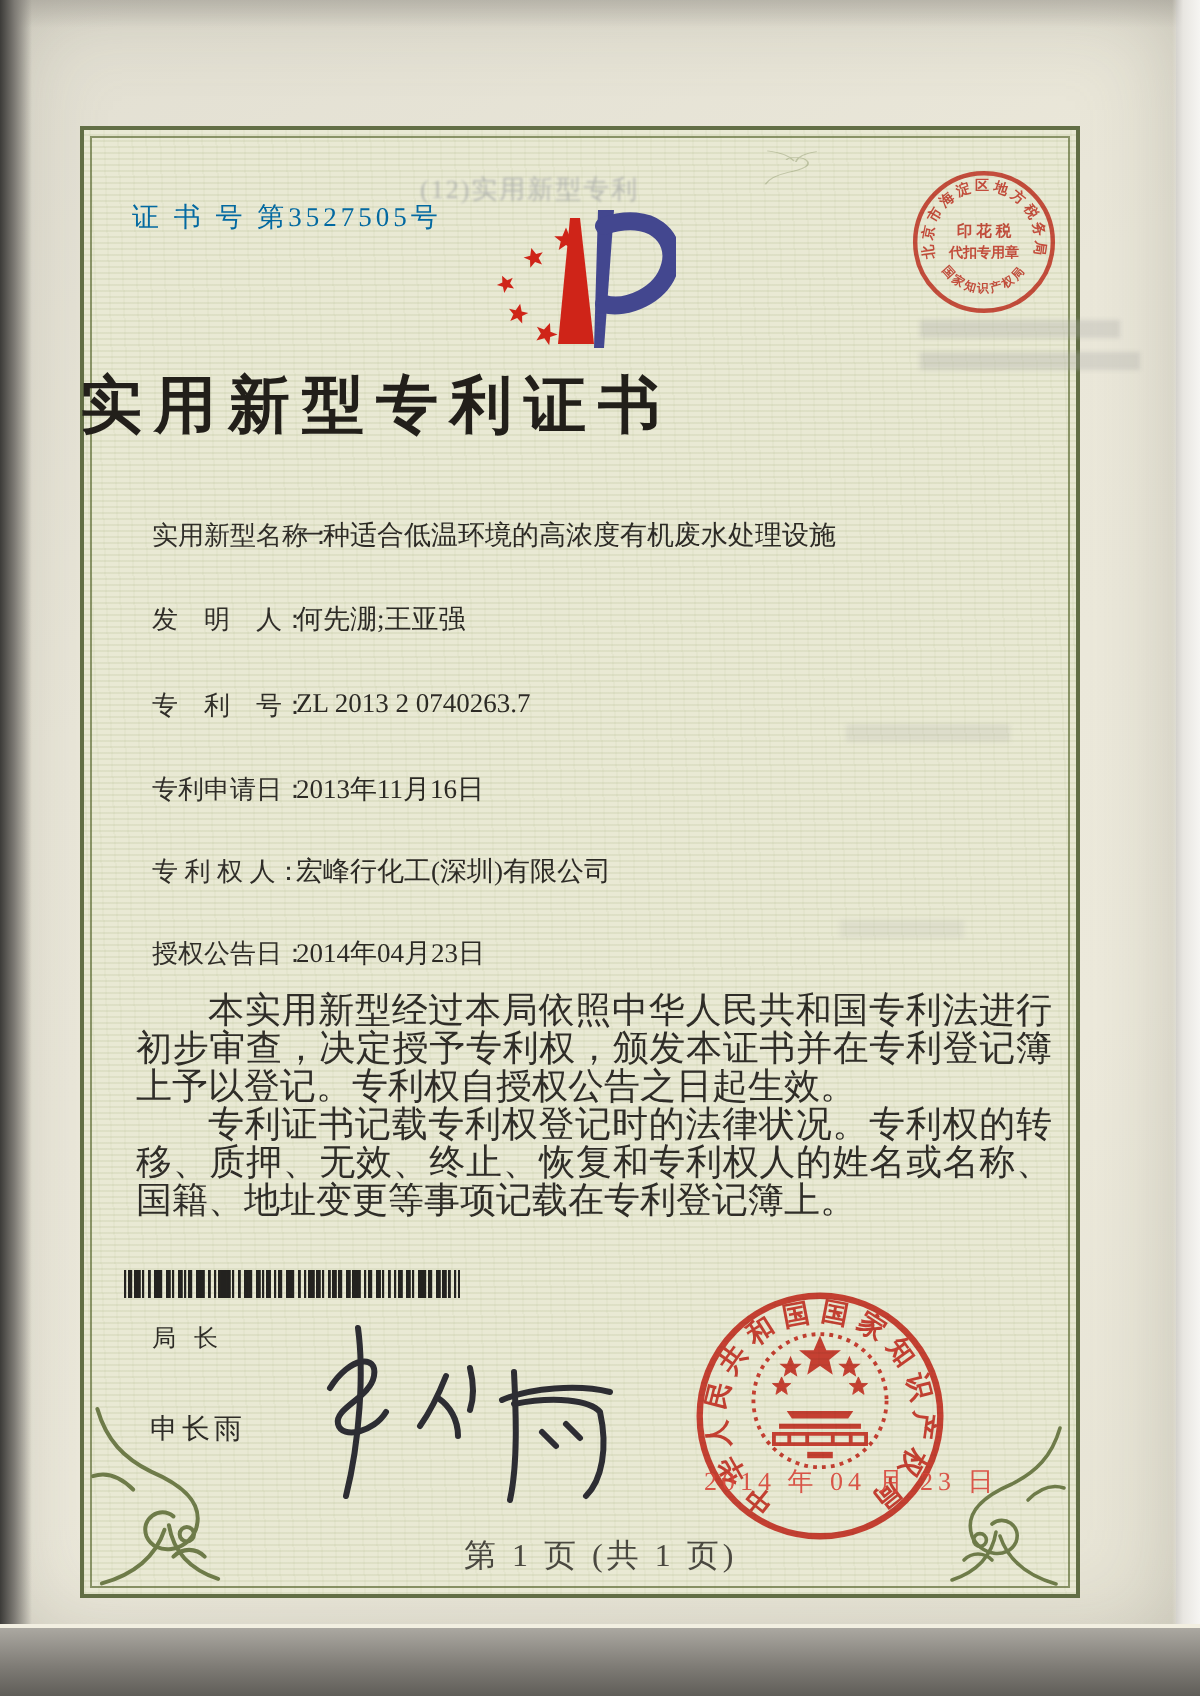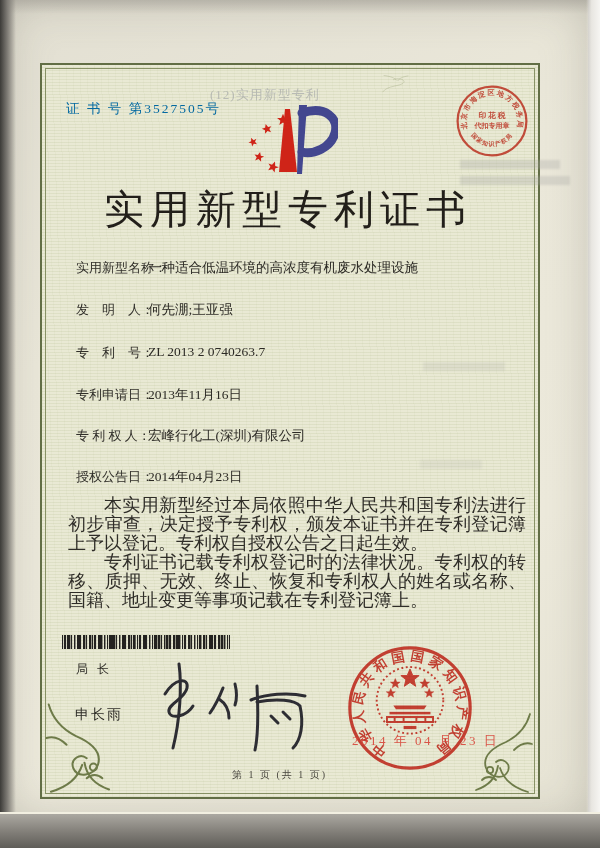--- a/index.html
+++ b/index.html
@@ -20,31 +20,31 @@
          border-top:2px solid #f2efe1;}
   
   .frame{position:absolute;left:40px;top:63px;width:496px;height:732px;
          border:2px solid #626e45;background:#e9e9d4;
          background-image:
            repeating-linear-gradient(0deg,rgba(140,156,92,.12) 0 1px,rgba(0,0,0,0) 1px 3px),
            repeating-linear-gradient(88deg,rgba(140,156,92,.05) 0 1px,rgba(0,0,0,0) 1px 7px);}
   .frame-inner{position:absolute;inset:3px;border:1px solid rgba(104,118,66,.75);}
   
   .cert-no{position:absolute;left:66px;top:100px;font-size:13.5px;letter-spacing:2px;color:#0369a1;}
-  .title{position:absolute;left:40px;top:182px;width:496px;text-align:center;
-         font-size:40px;font-weight:400;letter-spacing:6px;color:#221f1a;}
+  .title{position:absolute;left:40px;top:182px;width:496px;text-align:left;
+         font-size:31px;font-weight:700;letter-spacing:6px;color:#221f1a;}
   .field{position:absolute;left:76px;font-size:13px;color:#302e29;white-space:nowrap;}
   .field .lab{display:inline-block;width:72px;letter-spacing:0;}
   .field .val{position:absolute;left:72px;top:0;font-size:13.5px;color:#2c2a25;}
   .paras{position:absolute;left:68px;top:496px;width:458px;font-size:18px;line-height:19px;
          color:#2f2d28;text-align:justify;word-break:break-all;}
   .paras p{margin:0;text-indent:2em;}
   .issuer-title{position:absolute;left:76px;top:661px;font-size:12px;letter-spacing:9px;color:#2e2c27;}
   .issuer-name{position:absolute;left:75px;top:706px;font-size:14px;letter-spacing:2px;color:#2e2c27;}
-  .footer{position:absolute;left:232px;top:768px;font-size:10px;letter-spacing:2px;color:#4a4840;}
+  .footer{position:absolute;left:232px;top:768px;font-size:16px;letter-spacing:2px;color:#4a4840;}
   .seal-date{position:absolute;left:352px;top:732px;font-size:13px;letter-spacing:2.5px;
          color:#d8463a;z-index:6;opacity:.9;}
   
   .big-seal{position:absolute;left:346px;top:644px;width:128px;height:128px;z-index:5;
          mix-blend-mode:multiply;opacity:.92;}
   .tax-stamp{position:absolute;left:455px;top:84px;width:74px;height:74px;z-index:5;
          mix-blend-mode:multiply;opacity:.88;}
   .barcode{position:absolute;left:62px;top:635px;width:168px;height:14px;}
   .logo{position:absolute;left:238px;top:104px;width:100px;height:78px;}
   .signature{position:absolute;left:143px;top:658px;width:175px;height:95px;z-index:4;}

